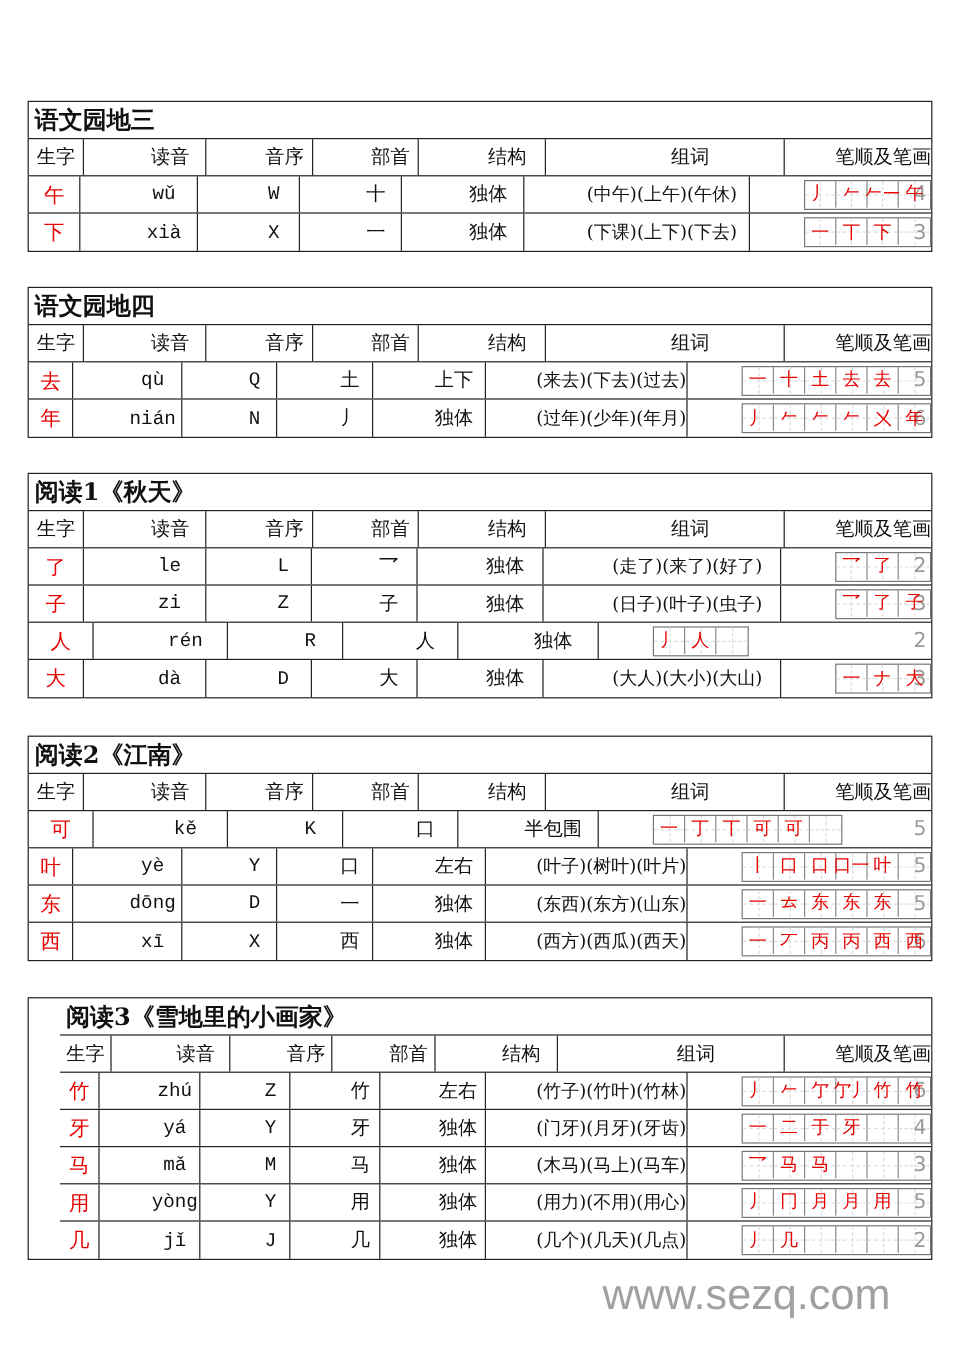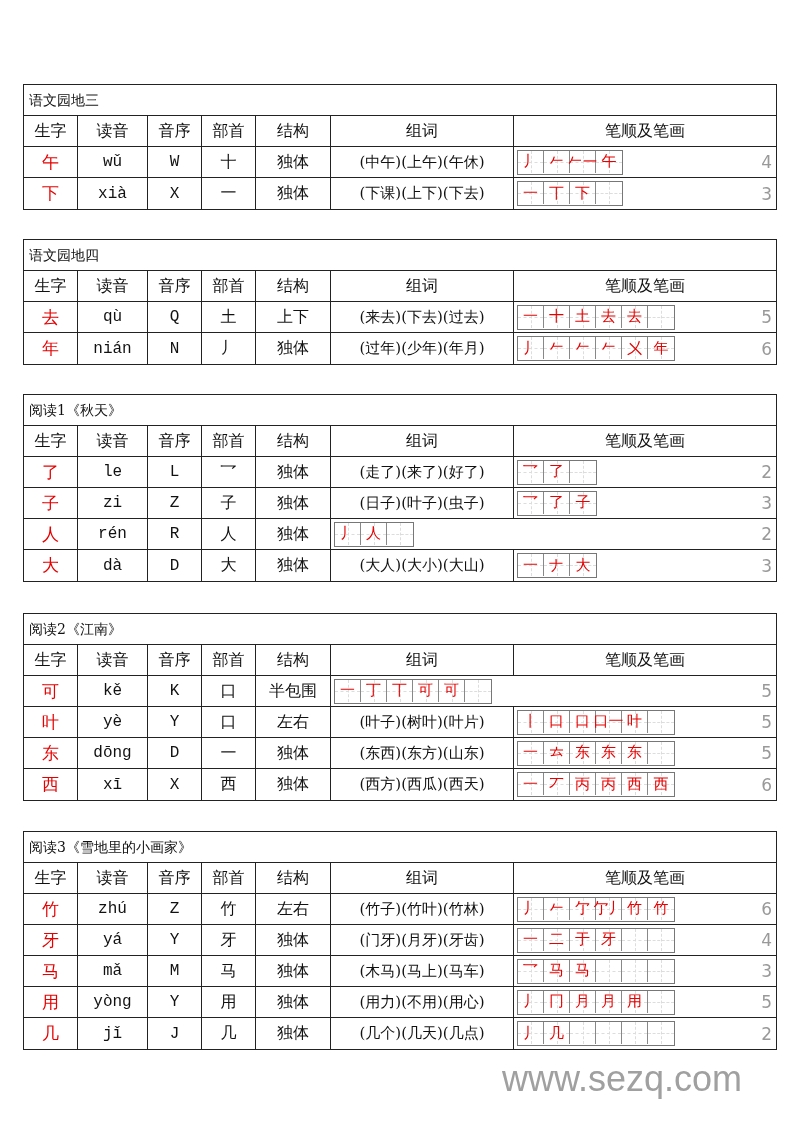--- a/index.html
+++ b/index.html
@@ -1,21 +1,21 @@
 <!DOCTYPE html>
 <html><head>
 <meta charset="utf-8">
 <style>
   html, body { margin: 0; padding: 0; background: #ffffff; }
   body { width: 800px; height: 1131px; position: relative; overflow: hidden;
          font-family: "DejaVu Serif", "Liberation Serif", serif; color: #111; }
   .tbl { position: absolute; left: 23px; width: 754px; border: 1.5px solid #222; box-sizing: border-box; }
-  .tbl-title { height: 31px; line-height: 31px; padding-left: 5px; font-size: 14px;
-               border-bottom: 1.5px solid #222; box-sizing: border-box; }
-  .row { display: flex; height: 31px; box-sizing: border-box; border-bottom: 1.5px solid #222; }
+  .tbl-title { height: 31px; line-height: 31px; padding-left: 5px; font-size: 20px;
+               border-bottom: 1.5px solid #222; box-sizing: border-box; font-weight: bold; }
+  .row { display: flex; height: 31px; box-sizing: border-box; border-bottom: 1.5px solid #222; gap: 42px; }
   .row:last-child { border-bottom: none; }
   .cell { box-sizing: border-box; border-right: 1.5px solid #222; display: flex;
           align-items: center; justify-content: center; font-size: 16px; white-space: nowrap; }
   .cell:last-child { border-right: none; }
   .c0 { width: 54px; } .c1 { width: 70px; text-align: right; } .c2 { width: 54px; } .c3 { width: 54px; }
   .c4 { width: 75px; } .c5 { width: 183px; } .c6 { flex: 1; justify-content: flex-start; position: relative; }
   .char { color: #e60000; font-size: 17px; }
   .latin { font-family: Liberation Mono, monospace; font-size: 16px; }
   .words { font-size: 15px; letter-spacing: 0; }
   .strokes { display: flex; margin-left: 3px; border: 1.5px solid #777; height: 25px; box-sizing: border-box; }
@@ -398,21 +398,21 @@
               <span>西</span>
             </div>
             <div class="box">
               <span>西</span>
             </div>
           </div>
           <span class="count">6</span>
         </div>
       </div>
     </div>
-    <div class="tbl" style="top: 831px;">
+    <div class="tbl" style="top: 831px; padding-left: 26px;">
       <div class="tbl-title">阅读3《雪地里的小画家》</div>
       <div class="row">
         <div class="cell c0" style="">生字</div>
         <div class="cell c1" style="">读音</div>
         <div class="cell c2" style="">音序</div>
         <div class="cell c3" style="">部首</div>
         <div class="cell c4" style="">结构</div>
         <div class="cell c5" style="">组词</div>
         <div class="cell c6" style="justify-content:center;">笔顺及笔画</div>
       </div>

